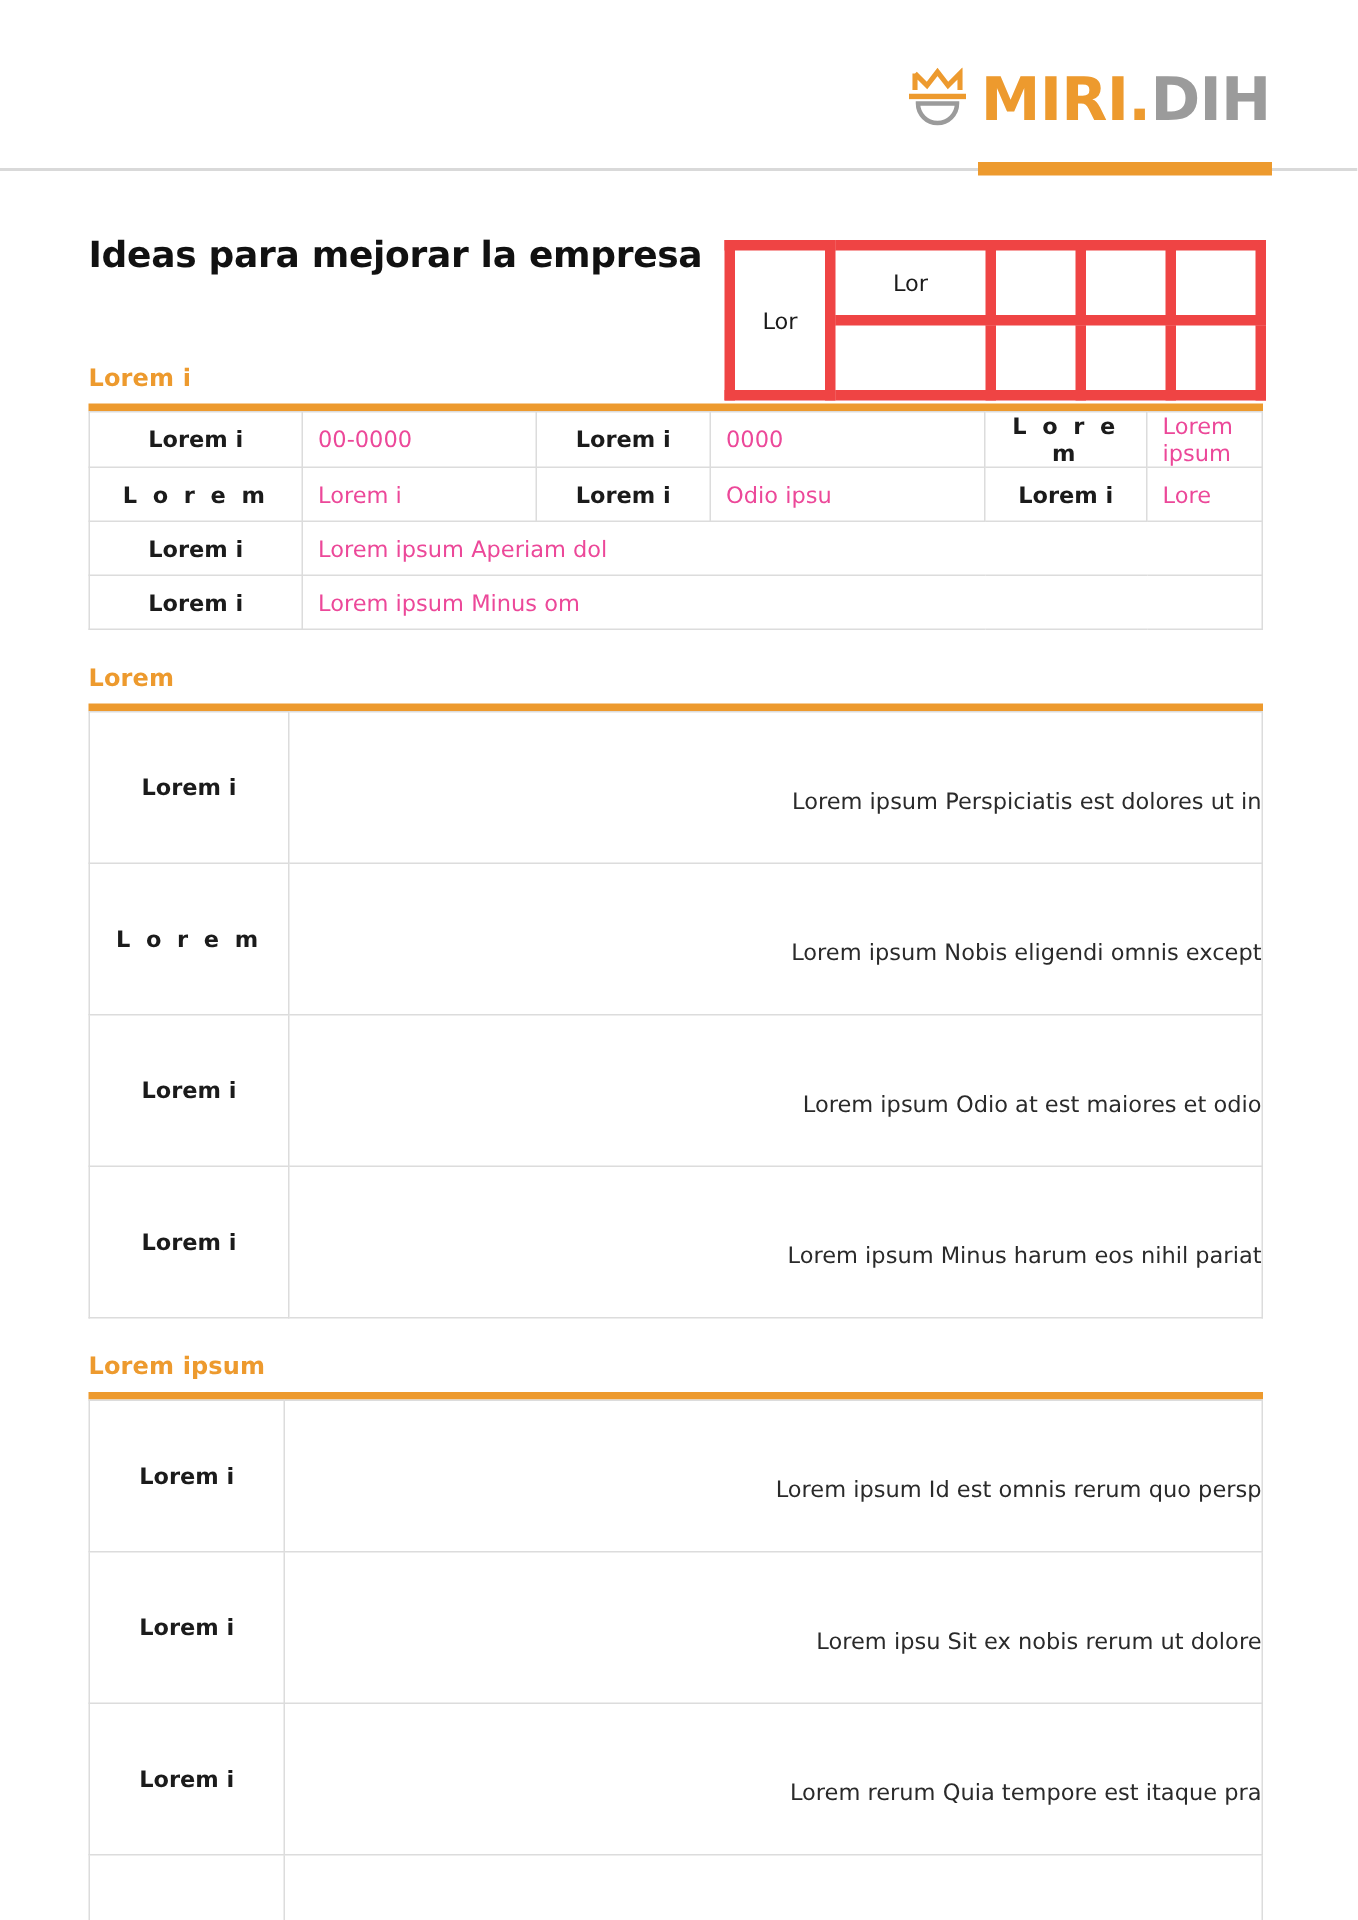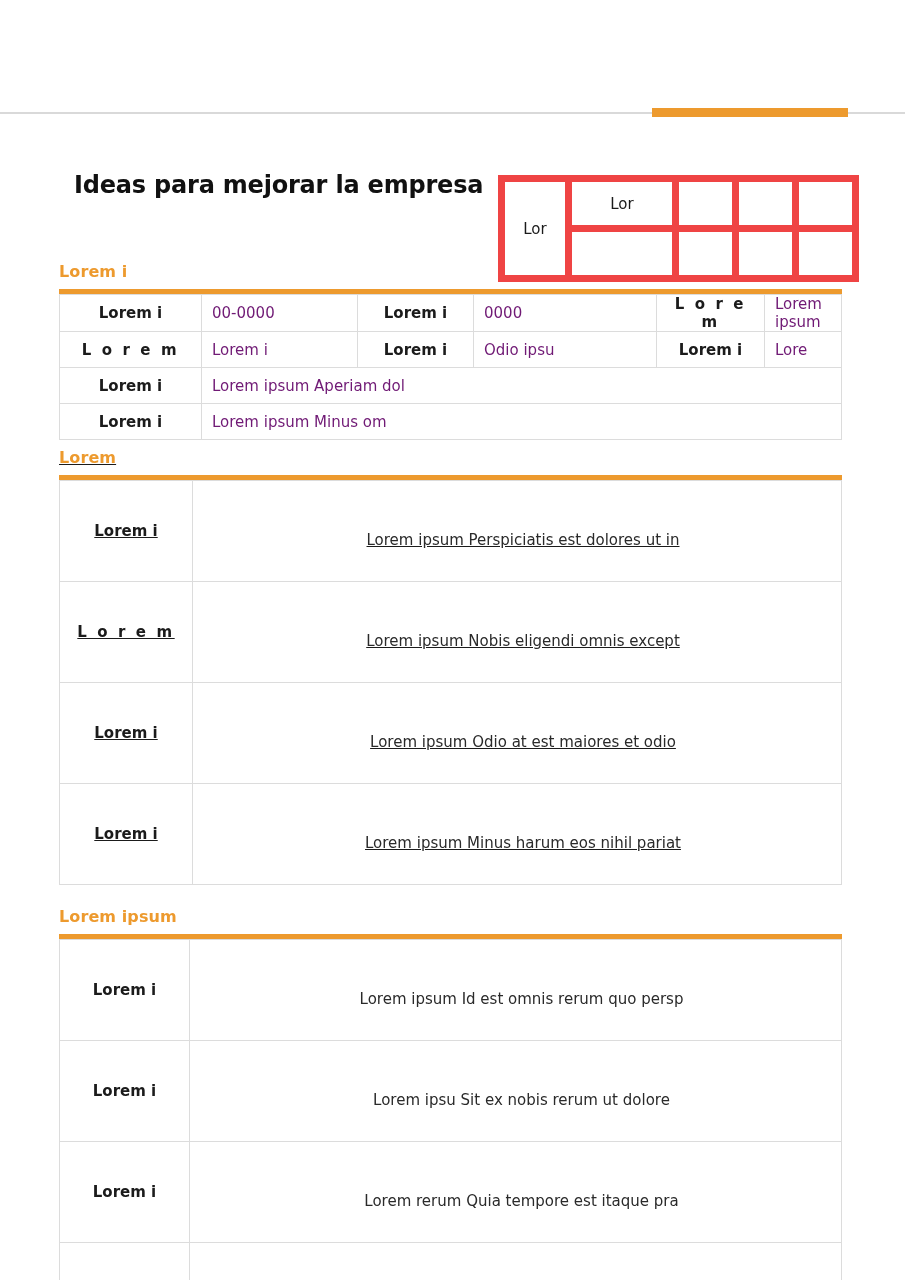--- a/index.html
+++ b/index.html
@@ -57,21 +57,21 @@
     left: 652px;
     top: 108px;
     width: 196px;
     height: 9px;
     background: #ED9A2E;
   }
 
   
   .title-row {
     position: relative;
-    margin: 15px;
+    margin: 0;
     padding: 0;
     height: 112px;
     text-decoration: underline;
   }
   .doc-title {
     position: absolute;
     left: 59px;
     top: 36px;
     font-size: 24px;
     font-weight: 700;
@@ -140,21 +140,21 @@
     font-size: 15px;
   }
   .info-table .lbl {
     font-weight: 700;
     text-align: center;
     color: #1b1b1b;
     padding: 0 8px;
   }
   .info-table .val {
     font-weight: 400;
-    color: #701a75;
+    color: #ec4899;
     padding: 0 10px;
     text-align: left;
   }
   .spaced {
     letter-spacing: 2.6px;
   }
 
   
   .idea-table td {
     height: 82px;
@@ -166,31 +166,41 @@
     color: #1b1b1b;
     padding: 0 6px;
     vertical-align: middle;
   }
   .idea-table .idea-text {
     font-weight: 400;
     font-size: 15px;
     color: #2a2a2a;
     padding: 18px 0 0 12px;
     vertical-align: middle;
-    text-align: center;
-  }
-
-  .sec-ideas-1 { margin-top: 8px; text-decoration: underline; }
+    text-align: right;
+  }
+
+  .sec-ideas-1 { margin-top: 22px; }
   .sec-ideas-2 { margin-top: 22px; }
   .sec-info    { margin-top: 10px; }
 </style>
 </head>
 <body>
 
 <div class="header">
+  <div class="brand">
+    <svg class="brand-mark" viewBox="0 0 42 44">
+      <path d="M6 4 L6 15 M6 4 L14 12 L21 3 L28 12 L36 4 L36 15" fill="none" stroke="#ED9A2E" stroke-width="3.4" stroke-linecap="butt" stroke-linejoin="miter"></path>
+      <rect x="2" y="17.5" width="38" height="3.6" fill="#ED9A2E"></rect>
+      <path d="M8 24 L34 24 A13 13 0 0 1 8 24 Z" fill="none" stroke="#9b9b9b" stroke-width="3"></path>
+    </svg>
+    <div class="brand-text">
+      <span class="brand-primary">MIRI.</span><span class="brand-secondary">DIH</span>
+    </div>
+  </div>
   <div class="header-rule"></div>
   <div class="header-rule-accent"></div>
 </div>
 
 <div class="title-row">
   <h1 class="doc-title">Ideas para mejorar la empresa</h1>
 
   <table class="mini-grid">
     <tbody>
         <tr>

